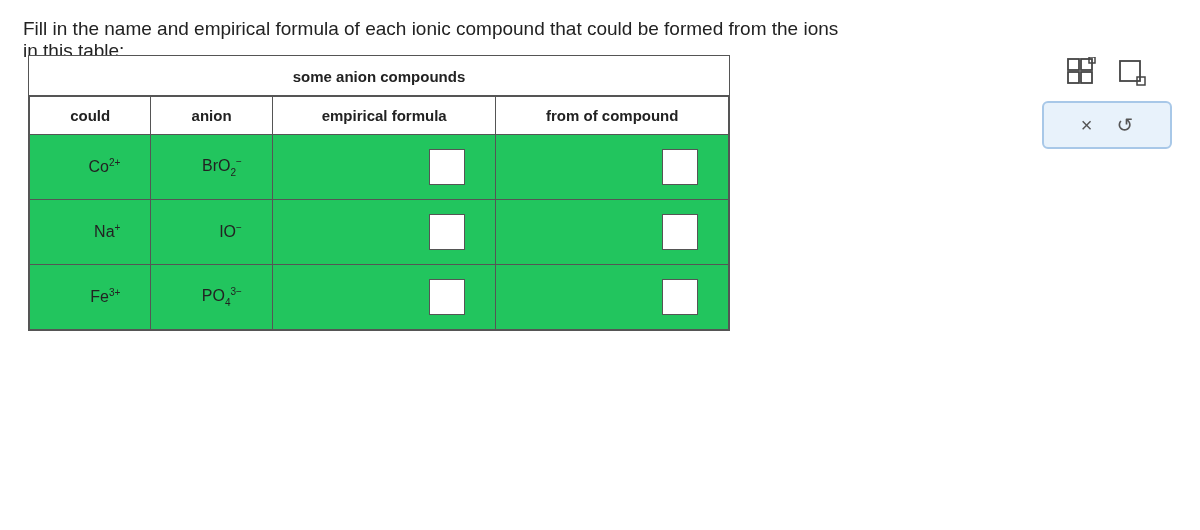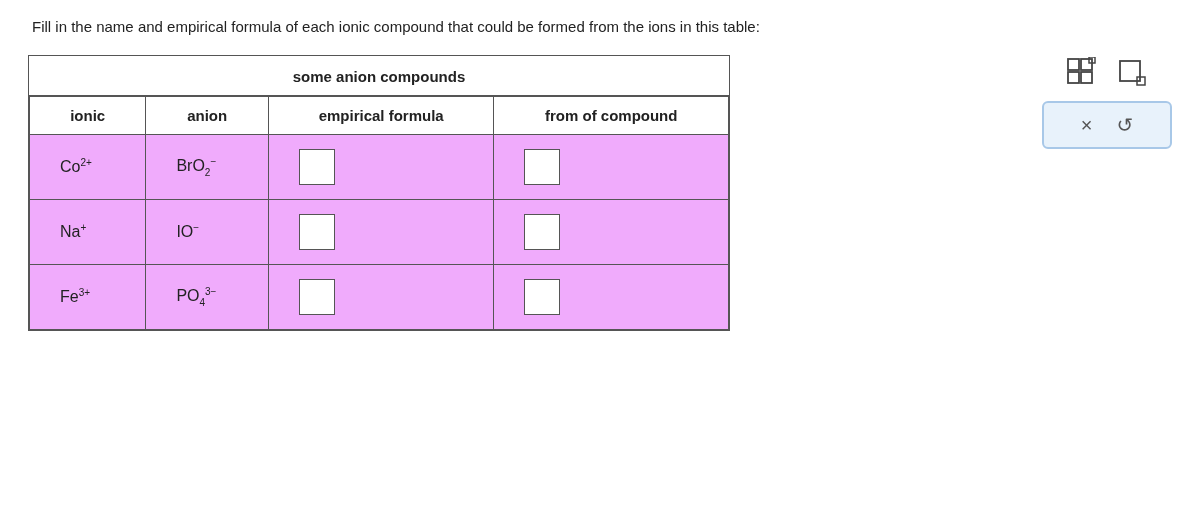--- a/index.html
+++ b/index.html
@@ -11,22 +11,22 @@
       color: #222;
       width: 1200px;
       height: 530px;
       overflow: hidden;
       position: relative;
     }
 
     .instruction {
       position: absolute;
       top: 18px;
-      left: 32px;
-      font-size: 15px;
+      left: 23px;
+      font-size: 19px;
       color: #222;
       max-width: 820px;
     }
 
     .table-wrapper {
       position: absolute;
       top: 55px;
       left: 28px;
       border: 1.5px solid #555;
     }
@@ -48,24 +48,24 @@
     table thead tr th {
       font-weight: bold;
       padding: 10px 30px;
       border: 1.5px solid #555;
       text-align: center;
       background: #fff;
     }
 
     table tbody tr td {
       border: 1.5px solid #555;
-      text-align: left;
+      text-align: right;
       padding: 14px 30px;
       vertical-align: middle;
-      background: #f0abfc;
+      background: #22c55e;
     }
 
     .ion-text {
       display: inline-block;
       position: relative;
       font-size: 16px;
     }
 
     sup {
       font-size: 10px;
@@ -154,21 +154,21 @@
 </head>
 <body>
 
 <div class="instruction">Fill in the name and empirical formula of each ionic compound that could be formed from the ions in this table:</div>
 
 <div class="table-wrapper">
   <table>
     <caption>some anion compounds</caption>
     <thead>
       <tr>
-        <th>ionic</th>
+        <th>could</th>
         <th>anion</th>
         <th>empirical formula</th>
         <th>from of compound</th>
       </tr>
     </thead>
     <tbody id="table-body">
     <tr>
           <td><span class="ion-text">Co<sup>2+</sup></span></td>
           <td><span class="ion-text">BrO<sub>2</sub><sup>−</sup></span></td>
           <td><div class="input-box" contenteditable="true" style=""></div></td>

